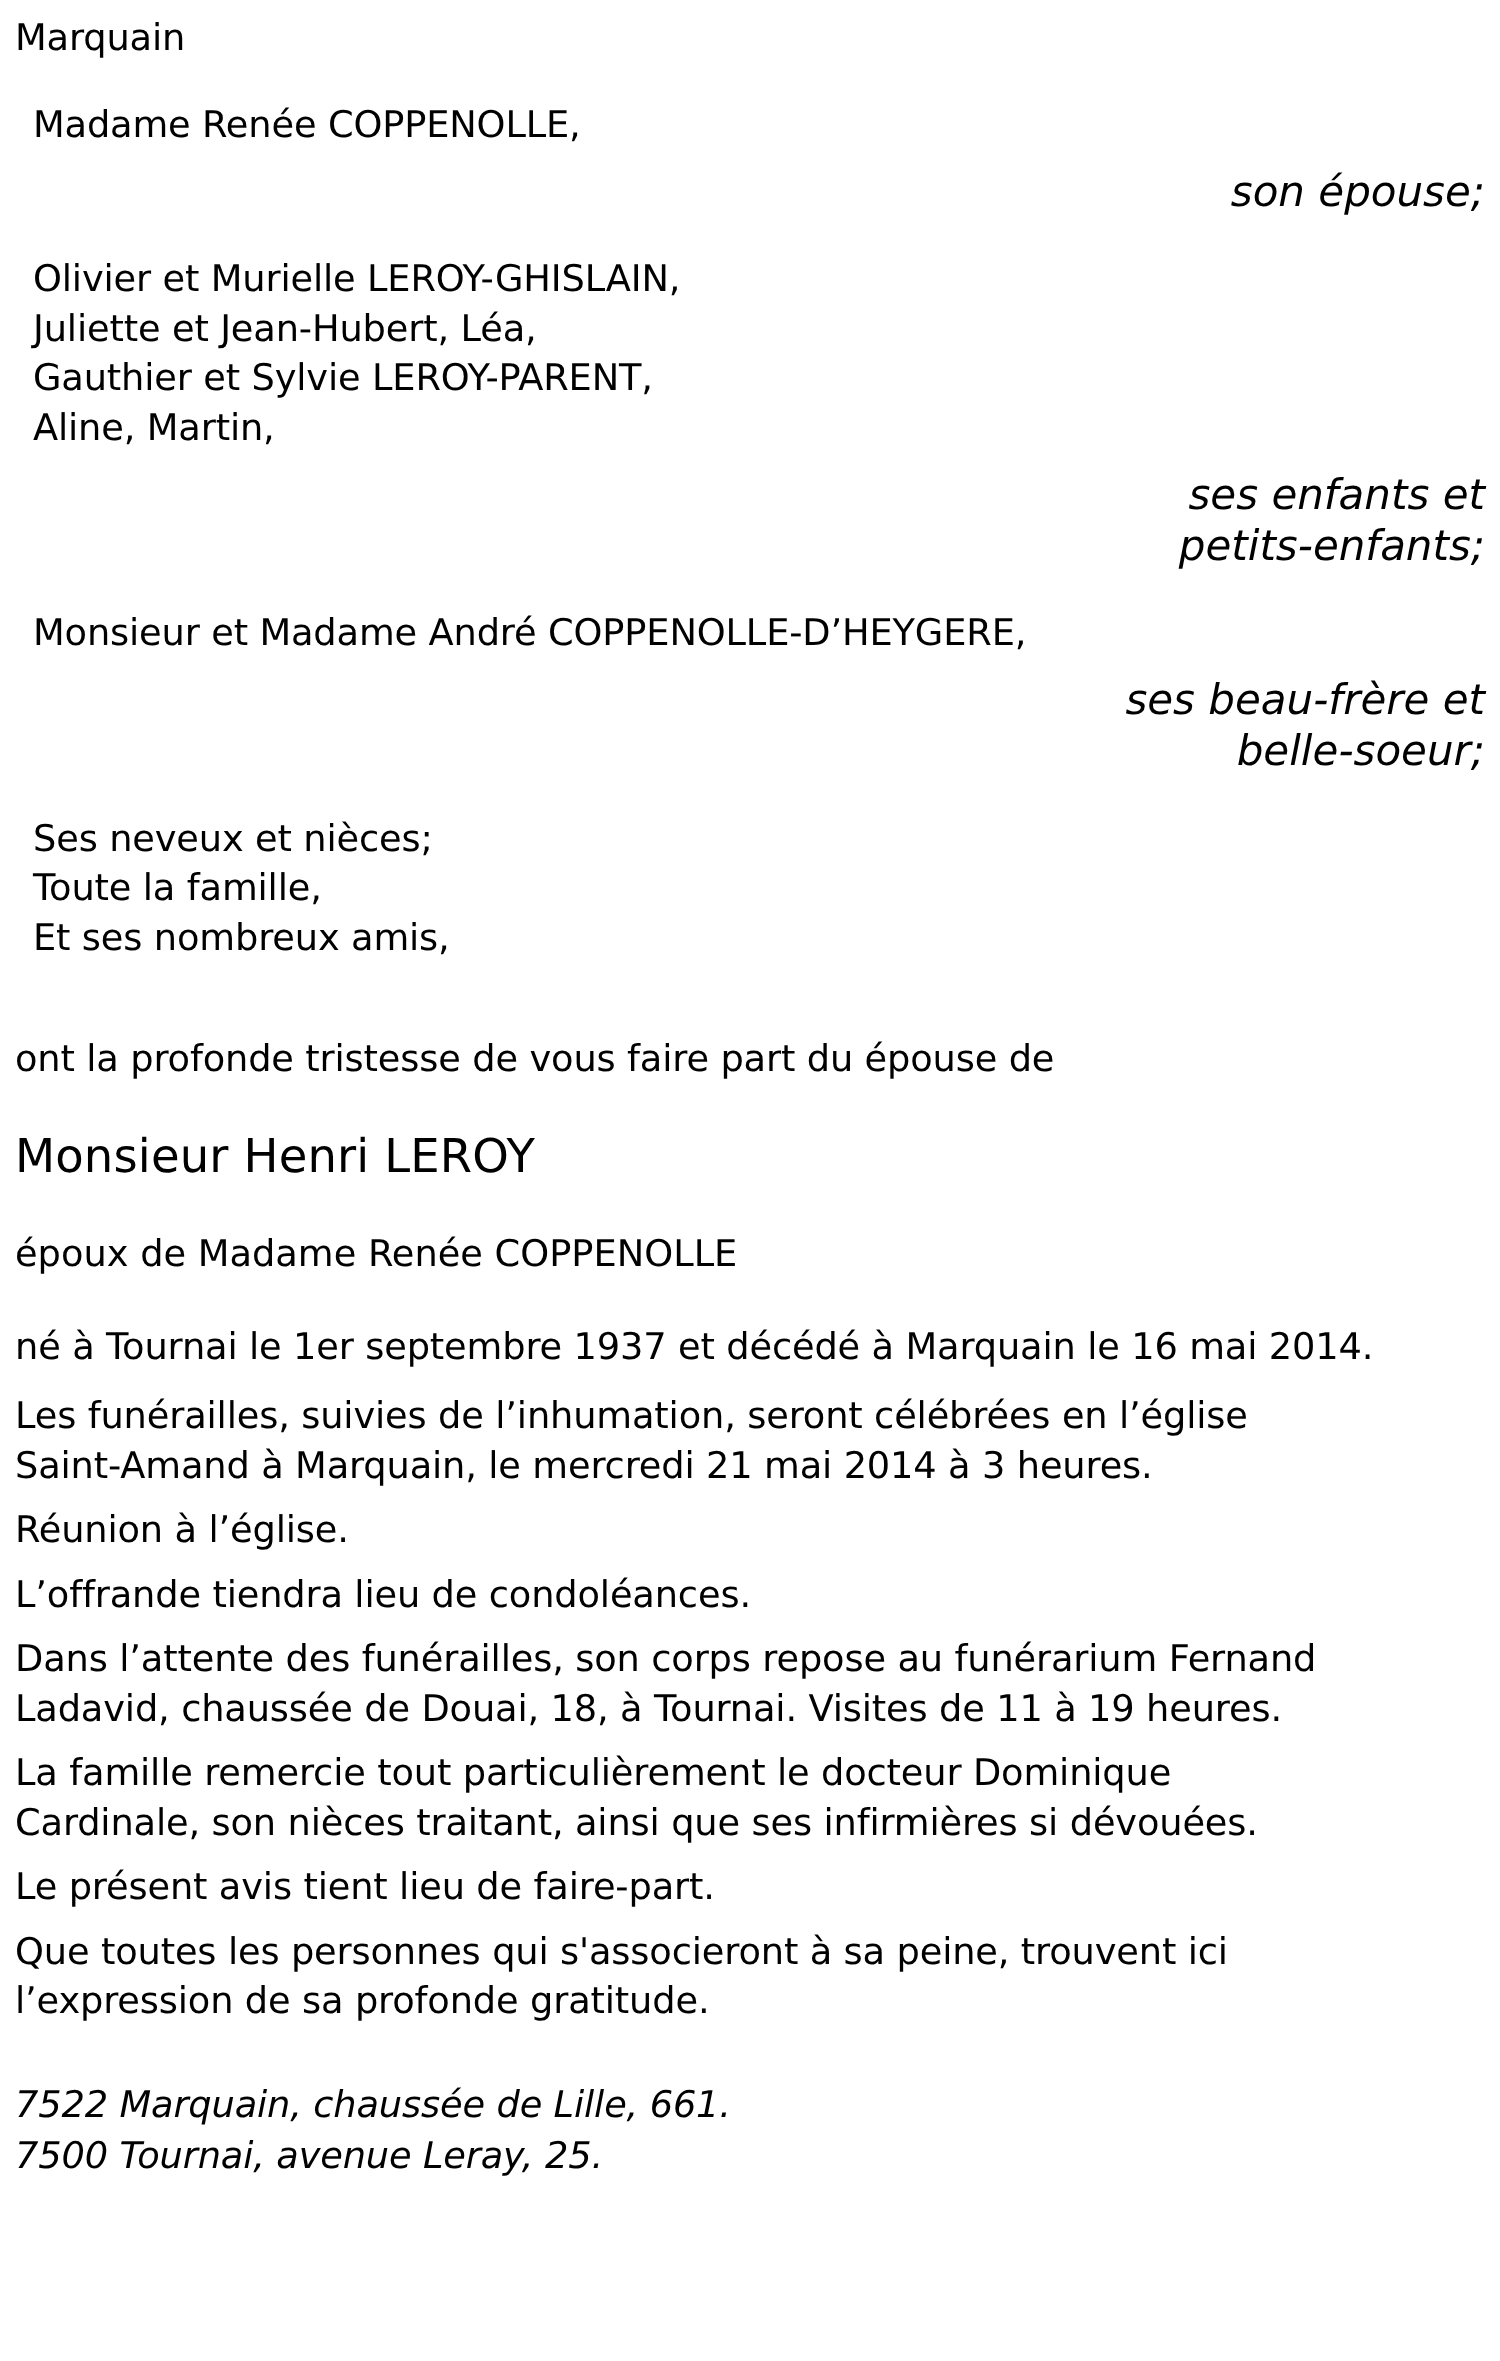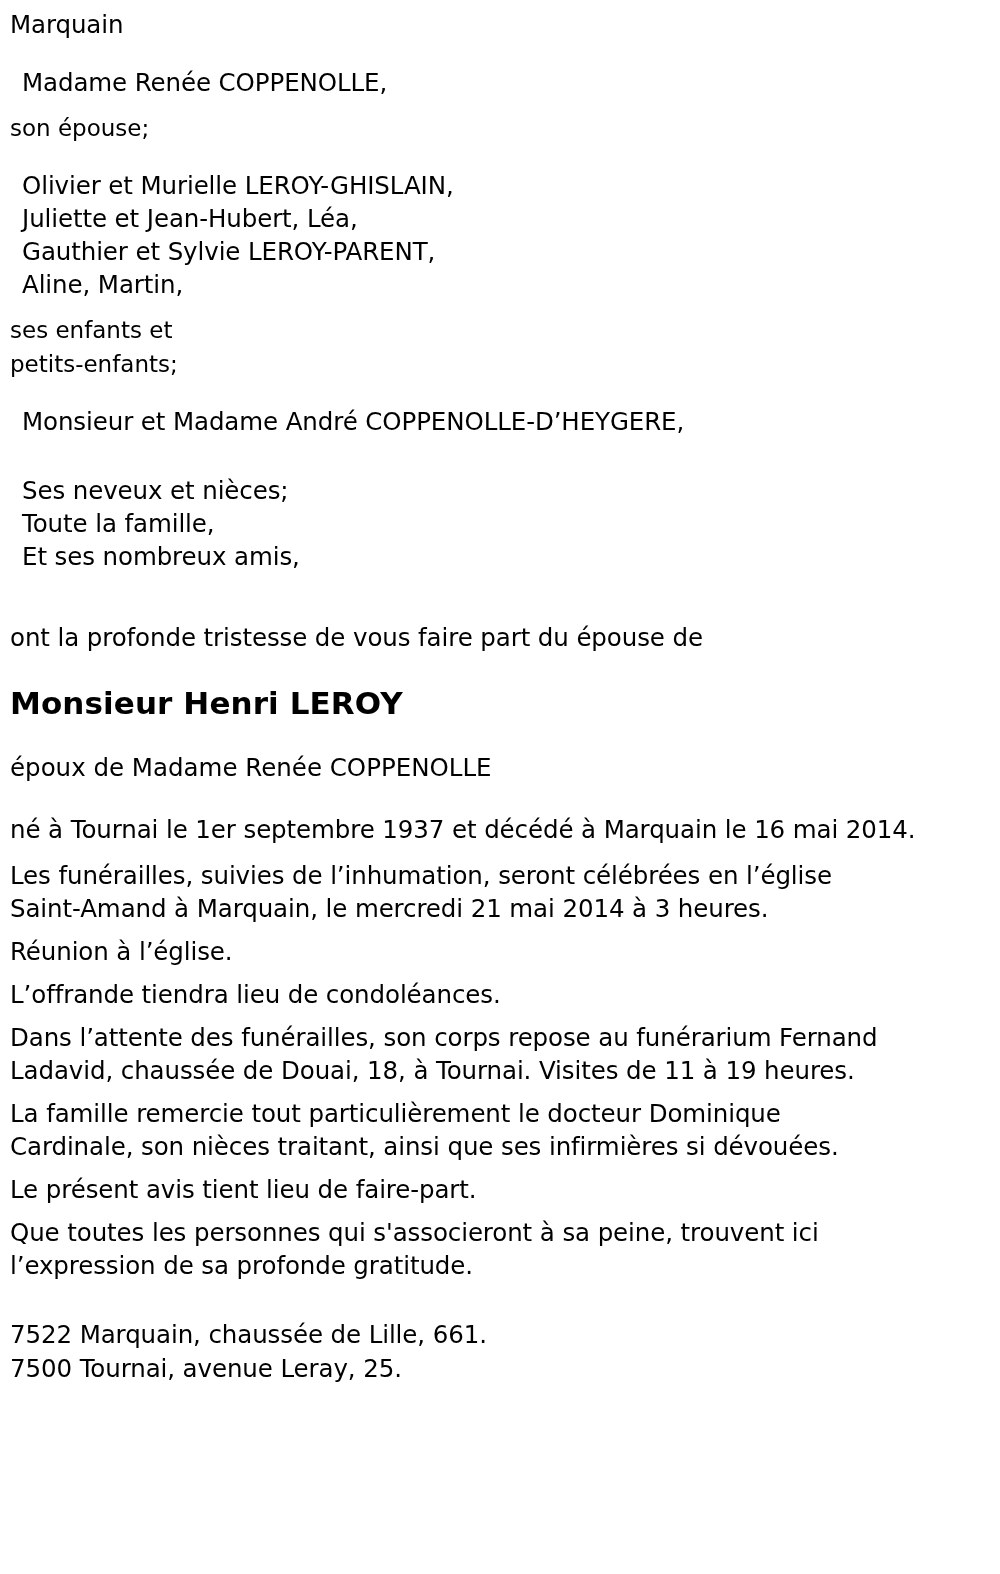--- a/index.html
+++ b/index.html
@@ -27,22 +27,23 @@
   
   .line {
     font-size: 24.5px;
     line-height: 34px;
     white-space: pre;
     letter-spacing: -0.1px;
   }
 
   
   .rel-block {
-    text-align: left;
-    font-size: 23px;
+    text-align: right;
+    font-style: italic;
+    font-size: 28px;
     line-height: 34px;
   }
   .rel-block .rel-line {
     display: block;
     white-space: pre;
   }
 
   
   .group {
     margin: 12px;
@@ -50,21 +51,21 @@
   .group .line { line-height: 33px; }
 
   
   .gap-sm { height: 12px; }
   .gap-lg { height: 28px; }
   .gap-xl { height: 36px; }
 
   
   .deceased-name {
     font-size: 31px;
-    font-weight: bold;
+    font-weight: normal;
     line-height: 40px;
     letter-spacing: 0.1px;
     white-space: pre;
   }
 
   .spouse-of {
     font-size: 24.5px;
     line-height: 34px;
     white-space: pre;
   }
@@ -72,21 +73,21 @@
   
   .para {
     font-size: 24.5px;
     line-height: 33px;
     margin: 0;
   }
   .para .line { line-height: 33px; }
 
   .para + .para { margin-top: 10px; }
 
-  .addresses .line { line-height: 34px; }
+  .addresses .line { line-height: 34px; font-style: italic; }
 </style>
 </head>
 <body>
 
 <div class="notice">
 
   <div class="line">Marquain</div>
 
   <div class="gap-sm"></div>
 
@@ -107,20 +108,24 @@
   </div>
   <div class="rel-block">
     <span class="rel-line">ses enfants et</span>
     <span class="rel-line">petits-enfants;</span>
   </div>
 
   <div class="gap-sm"></div>
 
   <div class="group">
     <div class="line">Monsieur et Madame André COPPENOLLE-D’HEYGERE,</div>
+  </div>
+  <div class="rel-block">
+    <span class="rel-line">ses beau-frère et</span>
+    <span class="rel-line">belle-soeur;</span>
   </div>
 
   <div class="gap-sm"></div>
 
   <div class="group">
     <div class="line">Ses neveux et nièces;</div>
     <div class="line">Toute la famille,</div>
     <div class="line">Et ses nombreux amis,</div>
   </div>
 

